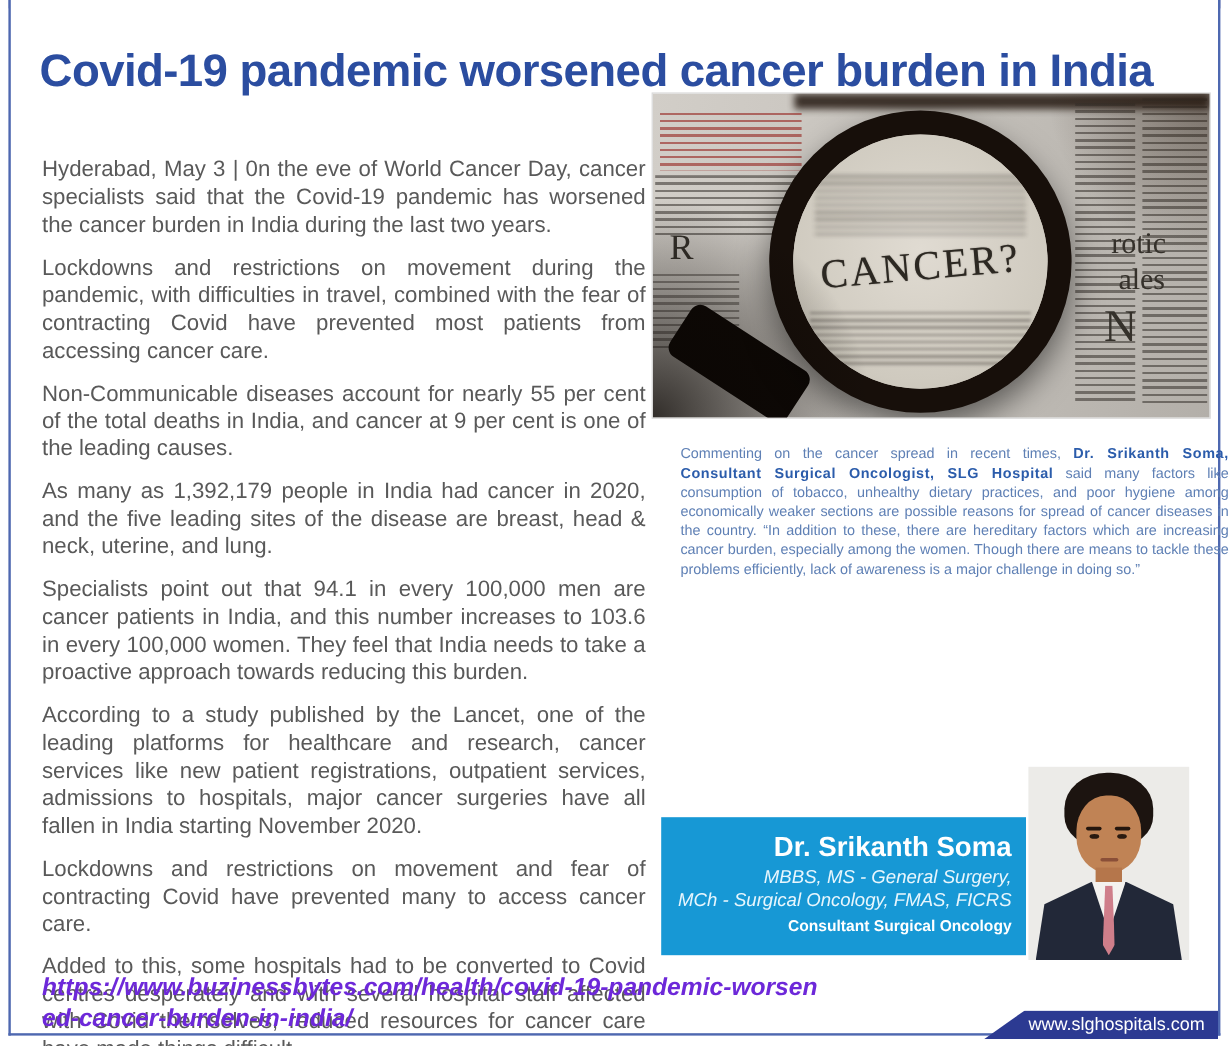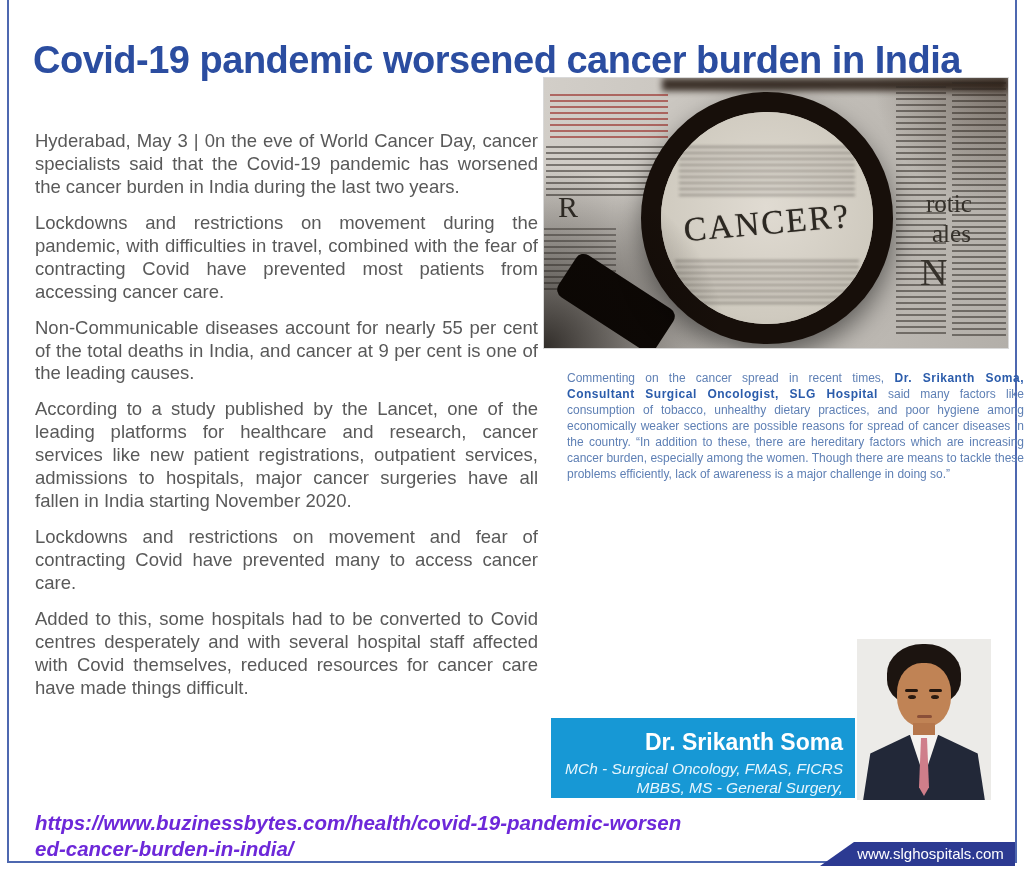--- a/index.html
+++ b/index.html
@@ -37,25 +37,25 @@
   .lens-word{position:absolute;left:0;right:0;top:92px;text-align:center;
     font-family:"Liberation Serif", serif;font-size:34px;letter-spacing:2px;color:#2c2822;
     transform:rotate(-5deg);text-shadow:0 0 1px rgba(40,35,28,.6);}
 
   
   .quote{position:absolute;left:551px;top:354px;width:457px;font-size:12px;line-height:1.34;
     color:#5f80b5;text-align:justify;margin:16px;}
   .quote b{color:#2b5cab;letter-spacing:.5px;}
 
   
-  .card{position:absolute;left:551px;top:718px;width:304px;height:80px;background:#1798d5;
+  .card{position:absolute;left:551px;top:681px;width:304px;height:115px;background:#1798d5;
     color:#ffffff;text-align:right;box-sizing:border-box;padding:11px 12px 0 0;}
   .card .name{font-size:23px;font-weight:bold;margin-bottom:3px;}
   .card .cred{font-size:15.5px;font-style:italic;color:#e8f6fd;line-height:1.25;}
-  .card .role{font-size:20px;font-weight:bold;margin-top:3px;padding-left:37px;}
+  .card .role{font-size:13px;font-weight:bold;margin-top:3px;padding-left:37px;}
 
   
   .photo{position:absolute;left:857px;top:639px;width:134px;height:161px;background:#ecebe8;overflow:hidden;}
   .photo .hair{position:absolute;left:30px;top:5px;width:74px;height:62px;background:#1c1410;border-radius:48% 48% 42% 42%;}
   .photo .face{position:absolute;left:40px;top:24px;width:54px;height:64px;background:#c08355;border-radius:46%;}
   .photo .brow{position:absolute;width:13px;height:3px;background:#24160e;border-radius:2px;top:50px;}
   .photo .eye{position:absolute;width:8px;height:4px;background:#2a1a10;border-radius:50%;top:56px;}
   .photo .mouth{position:absolute;left:60px;top:76px;width:15px;height:3px;background:#8a4f38;border-radius:2px;}
   .photo .neck{position:absolute;left:56px;top:84px;width:22px;height:18px;background:#b5764b;}
   .photo .suit{position:absolute;left:6px;top:96px;width:122px;height:66px;background:#222838;
@@ -79,20 +79,22 @@
 
 <div class="topbar"></div>
 <div class="frame"></div>
 
 <h1 class="headline">Covid-19 pandemic worsened cancer burden in India</h1>
 
 <div class="article">
   <p>Hyderabad, May 3 | 0n the eve of World Cancer Day, cancer specialists said that the Covid-19 pandemic has worsened the cancer burden in India during the last two years.</p>
   <p>Lockdowns and restrictions on movement during the pandemic, with difficulties in travel, combined with the fear of contracting Covid have prevented most patients from accessing cancer care.</p>
   <p>Non-Communicable diseases account for nearly 55 per cent of the total deaths in India, and cancer at 9 per cent is one of the leading causes.</p>
+  <p>As many as 1,392,179 people in India had cancer in 2020, and the five leading sites of the disease are breast, head &amp; neck, uterine, and lung.</p>
+  <p>Specialists point out that 94.1 in every 100,000 men are cancer patients in India, and this number increases to 103.6 in every 100,000 women. They feel that India needs to take a proactive approach towards reducing this burden.</p>
   <p>According to a study published by the Lancet, one of the leading platforms for healthcare and research, cancer services like new patient registrations, outpatient services, admissions to hospitals, major cancer surgeries have all fallen in India starting November 2020.</p>
   <p>Lockdowns and restrictions on movement and fear of contracting Covid have prevented many to access cancer care.</p>
   <p>Added to this, some hospitals had to be converted to Covid centres desperately and with several hospital staff affected with Covid themselves, reduced resources for cancer care have made things difficult.</p>
 </div>
 
 <div class="newsphoto">
   <div class="topband"></div>
   <div class="abs stripes-red" style="left:6px;top:16px;width:118px;height:48px;"></div>
   <div class="abs stripes" style="left:2px;top:68px;width:118px;height:52px;"></div>
   <div class="abs stripes" style="left:0;top:150px;width:72px;height:62px;opacity:.8;"></div>
@@ -109,22 +111,22 @@
       <div class="lens-word">CANCER?</div>
       <div class="abs stripes" style="left:14px;top:148px;width:184px;height:44px;filter:blur(1.4px);opacity:.75;"></div>
     </div>
   </div>
 </div>
 
 <p class="quote"><span>Commenting on the cancer spread in recent times, </span><b>Dr. Srikanth Soma, Consultant Surgical Oncologist, SLG Hospital</b><span> said many factors like consumption of tobacco, unhealthy dietary practices, and poor hygiene among economically weaker sections are possible reasons for spread of cancer diseases in the country. “In addition to these, there are hereditary factors which are increasing cancer burden, especially among the women. Though there are means to tackle these problems efficiently, lack of awareness is a major challenge in doing so.”</span></p>
 
 <div class="card">
   <div class="name">Dr. Srikanth Soma</div>
+  <div class="cred">MBBS, MS - General Surgery,</div>
   <div class="cred">MCh - Surgical Oncology, FMAS, FICRS</div>
-  <div class="cred">MBBS, MS - General Surgery,</div>
   <div class="role">Consultant Surgical Oncology</div>
 </div>
 
 <div class="photo">
   <div class="hair"></div>
   <div class="face"></div>
   <div class="brow" style="left:48px;"></div>
   <div class="brow" style="left:72px;"></div>
   <div class="eye" style="left:51px;"></div>
   <div class="eye" style="left:74px;"></div>

